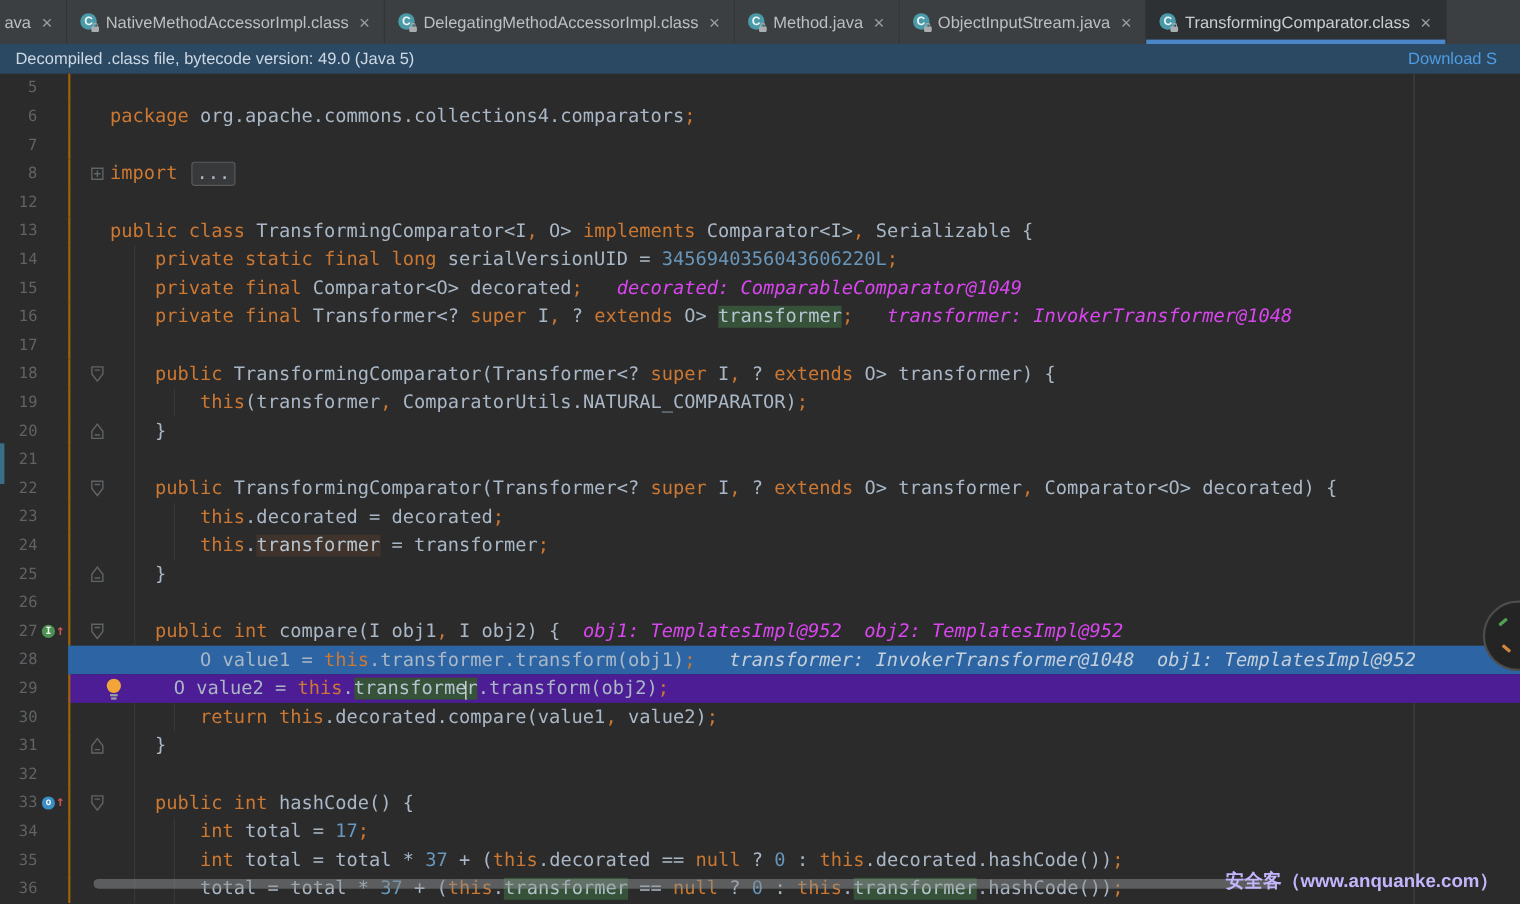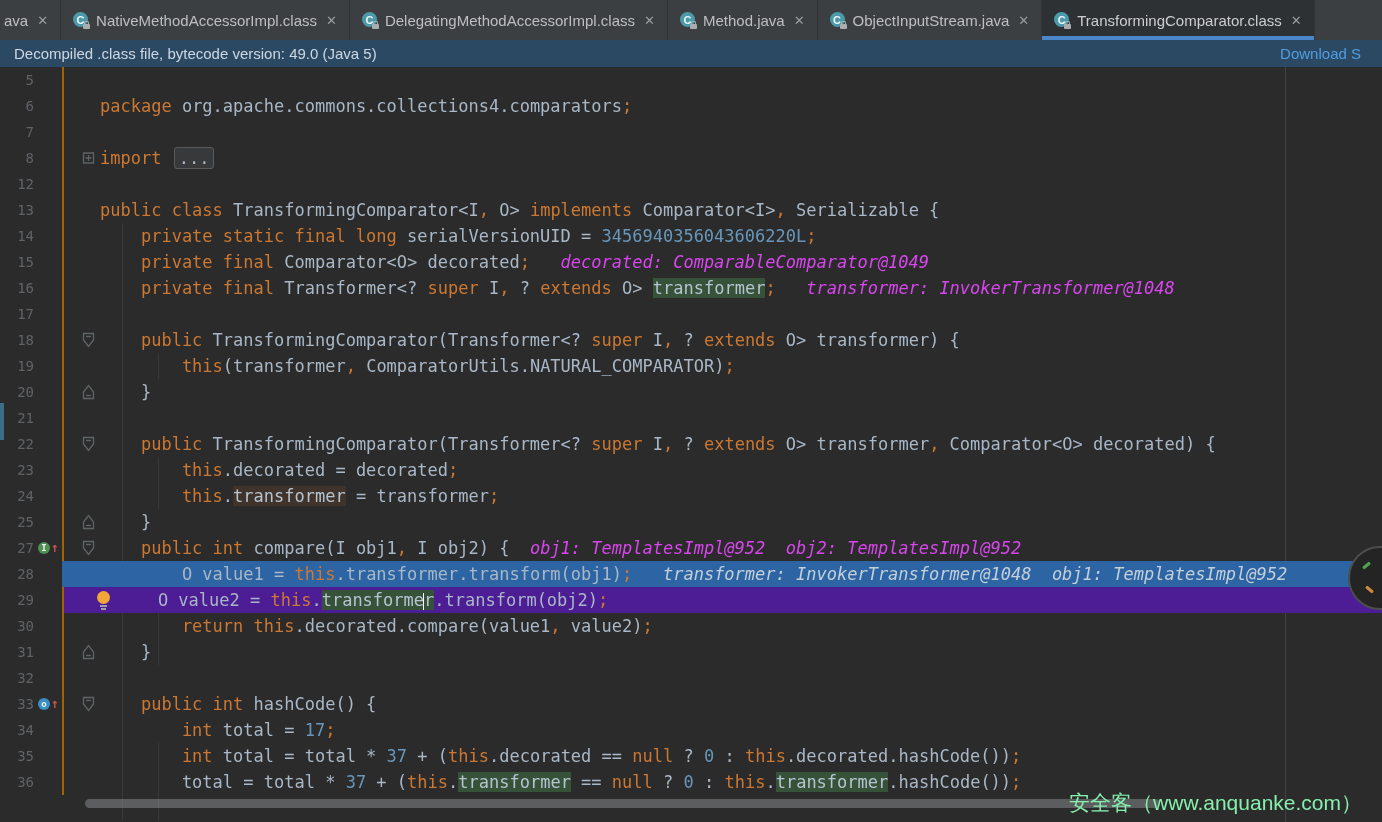--- a/index.html
+++ b/index.html
@@ -56,22 +56,22 @@
   .marginline{position:absolute;left:1285px;top:67px;bottom:0;width:1px;background:#565656;opacity:.55;z-index:1;}
   .iguide{position:absolute;width:1px;background:#404040;opacity:.7;z-index:1;}
   .leftstrip{position:absolute;left:0;top:403px;width:4px;height:37px;background:#3a6e86;z-index:3;}
   .hscroll{position:absolute;left:85px;top:799px;width:1075px;height:9px;border-radius:5px;
     background:rgba(140,143,145,.5);z-index:9;}
   .circlewrap{position:absolute;right:0;top:543px;width:38px;height:72px;overflow:hidden;z-index:8;}
   .circlewidget{position:absolute;left:4px;top:3px;width:64px;height:64px;border-radius:50%;
     background:#242424;border:2px solid #4d4d4d;box-sizing:border-box;}
   .cw-g{position:absolute;left:12px;top:16px;width:9px;height:3px;background:#52a152;transform:rotate(-40deg);border-radius:1px;}
   .cw-o{position:absolute;left:15px;top:40px;width:9px;height:3px;background:#d08840;transform:rotate(40deg);border-radius:1px;}
-  .watermark{position:absolute;right:20px;top:789px;color:#86efac;font-size:21px;z-index:10;
-    font-family:"Liberation Sans",sans-serif;}
+  .watermark{position:absolute;right:20px;top:789px;color:#c4b5fd;font-size:17px;z-index:10;
+    font-family:"Liberation Sans",sans-serif;font-weight:bold;}
 </style>
 </head>
 <body>
 
 <div class="tabbar">
     <div class="tab first">
       <span>ava</span>
       <span class="close">✕</span>
     </div>
     <div class="tab">
@@ -330,20 +330,30 @@
           <svg width="13" height="16">
             <path d="M1.5,14.5 H11.5 V8 L6.5,1.5 L1.5,8 Z" fill="none" stroke="#5f6467" stroke-width="1.3"></path>
             <path d="M4,11.5 H9" fill="none" stroke="#5f6467" stroke-width="1.3"></path>
           </svg>
         </div>
         <span class="code"><span class="tk-p">    }</span></span>
       </div>
     </div>
     <div class="row">
       <div class="gutter">
+        <span class="num">26</span>
+        <span class="gicons"></span>
+      </div>
+      <div class="content">
+        <div class="fold"></div>
+        <span class="code"></span>
+      </div>
+    </div>
+    <div class="row">
+      <div class="gutter">
         <span class="num">27</span>
         <span class="gicons">
           <span class="mcirc impl">I</span>
           <span class="marrow">↑</span>
         </span>
       </div>
       <div class="content">
         <div class="fold">
           <svg width="13" height="16">
             <path d="M1.5,1.5 H11.5 V8 L6.5,14.5 L1.5,8 Z" fill="none" stroke="#5f6467" stroke-width="1.3"></path>

